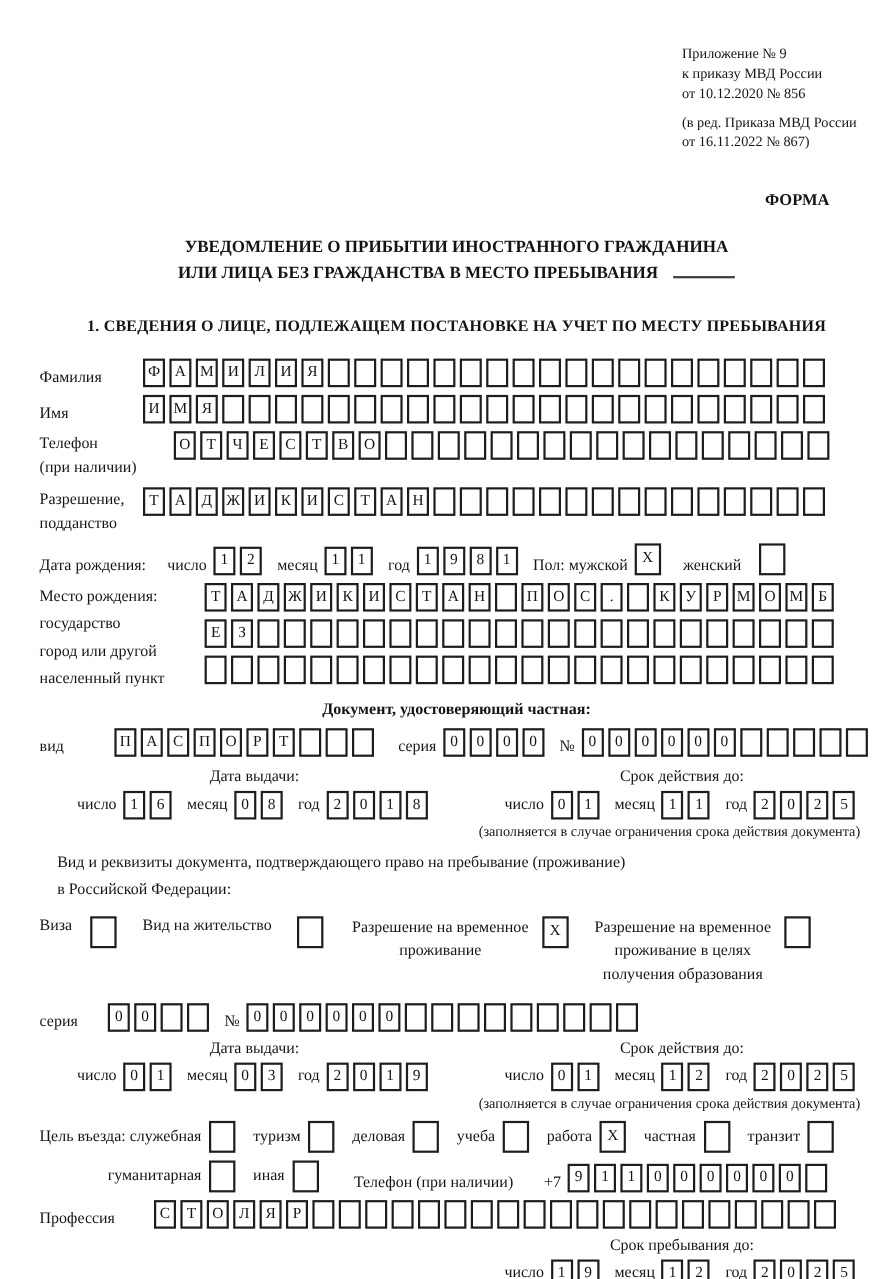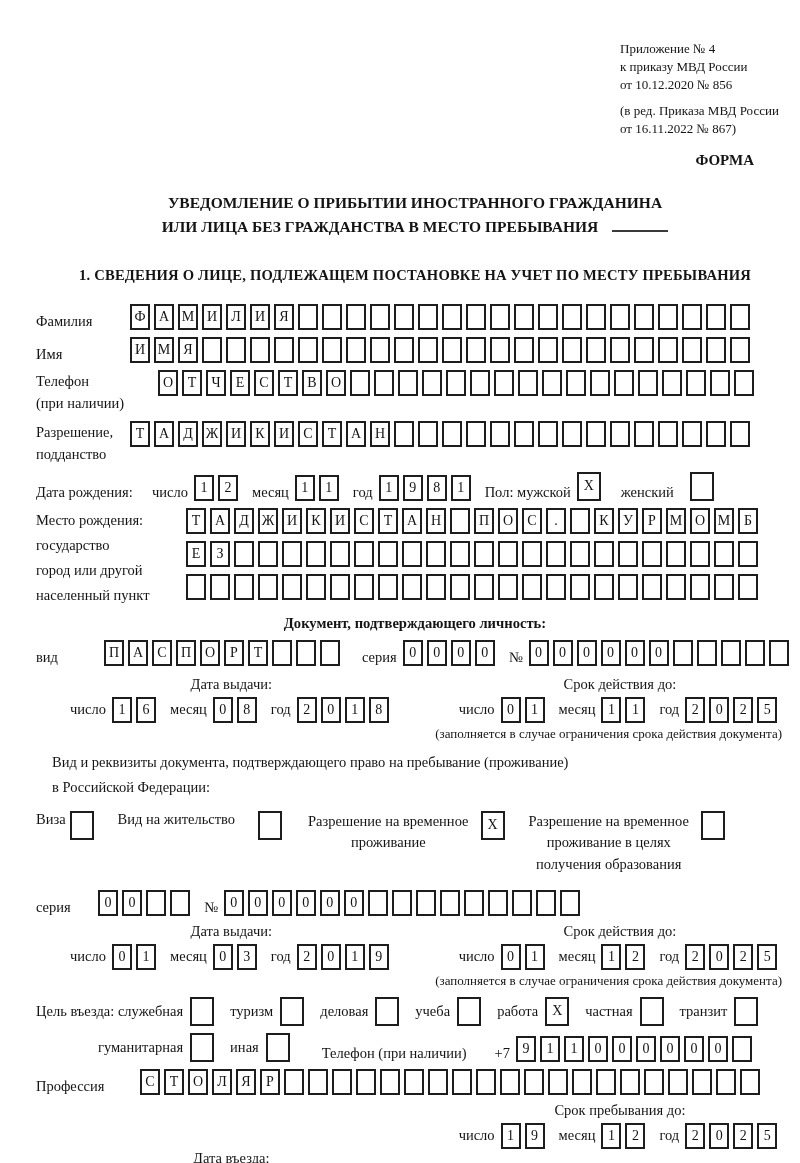--- a/index.html
+++ b/index.html
@@ -7,21 +7,21 @@
   body {
     width:800px; height:1163px; overflow:hidden;
     font-family:"Liberation Serif","DejaVu Serif",serif;
     color:#141414; font-size:14.5px;
   }
   .page { padding:40px 6px 0 36px; position:relative; }
 
   .appendix { margin-left:584px; font-size:13px; line-height:1.4; }
   .appendix .gap { margin-top:7px; }
 
-  .forma { text-align:right; padding-right:40px; font-weight:bold; font-size:15px; margin-top:14px; }
+  .forma { text-align:right; padding-right:40px; font-weight:bold; font-size:15px; margin-top:36px; }
 
   .title { text-align:center; font-weight:bold; font-size:15.5px; margin-top:22px; line-height:1.55; }
   .blank-line { display:inline-block; width:56px; border-bottom:2px solid #3a3a3a; margin-left:14px; }
 
   .sec1 { text-align:center; font-weight:bold; font-size:14.6px; margin-top:28px; margin-bottom:20px; letter-spacing:0.2px; }
 
   .frow { display:flex; align-items:flex-end; margin-bottom:7px; }
   .frow.top { align-items:flex-start; }
   .flabel { flex:none; }
   .lbl2 { line-height:22px; }
@@ -58,21 +58,21 @@
   .ckgroup { display:flex; align-items:center; flex:none; }
   .ckgroup .txt { margin:0 7px 0 12px; }
   .ckgroup.first .txt { margin-left:0; }
 </style>
 </head>
 <body>
 
 <div class="page">
 
   <div class="appendix">
-    <div>Приложение № 4</div>
+    <div>Приложение № 9</div>
     <div>к приказу МВД России</div>
     <div>от 10.12.2020 № 856</div>
     <div class="gap">(в ред. Приказа МВД России</div>
     <div>от 16.11.2022 № 867)</div>
   </div>
 
   <div class="forma">ФОРМА</div>
 
   <div class="title">
     <div>УВЕДОМЛЕНИЕ О ПРИБЫТИИ ИНОСТРАННОГО ГРАЖДАНИНА</div>
@@ -327,21 +327,21 @@
           <span class="cell"></span>
           <span class="cell"></span>
           <span class="cell"></span>
           <span class="cell"></span>
           <span class="cell"></span>
           <span class="cell"></span>
         </span>
     </span>
   </div>
 
-  <div class="center-b">Документ, подтверждающего личность:</div>
+  <div class="center-b">Документ, удостоверяющий частная:</div>
 
   <div class="frow">
     <span class="flabel" style="width:68px;">вид</span>
     <span class="cells">
         <span class="cell">П</span>
         <span class="cell">А</span>
         <span class="cell">С</span>
         <span class="cell">П</span>
         <span class="cell">О</span>
         <span class="cell">Р</span>
@@ -419,21 +419,21 @@
       </div>
     </div>
   </div>
   <div class="note">(заполняется в случае ограничения срока действия документа)</div>
 
   <div class="plain">Вид и реквизиты документа, подтверждающего право на пребывание (проживание)</div>
   <div class="plain">в Российской Федерации:</div>
 
   <div class="permit-row">
     <div class="pitem">
-      <span class="txt" style="margin-right:4px;">Виза</span>
+      <span class="txt" style="margin-right:16px;">Виза</span>
       <span class="cells big">
           <span class="cell"></span>
         </span>
     </div>
     <div class="pitem" style="margin-left:20px;">
       <span class="txt">Вид на жительство</span>
       <span class="cells big" style="margin-left:14px;">
           <span class="cell"></span>
         </span>
     </div>

